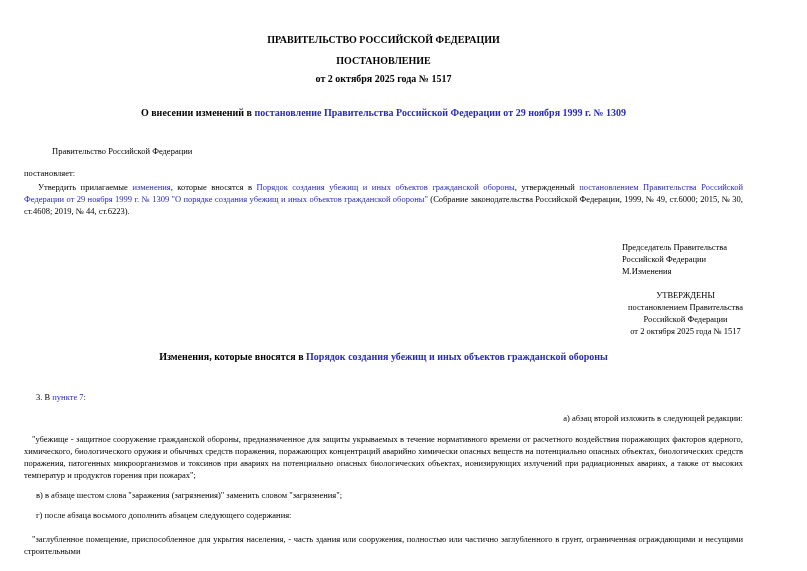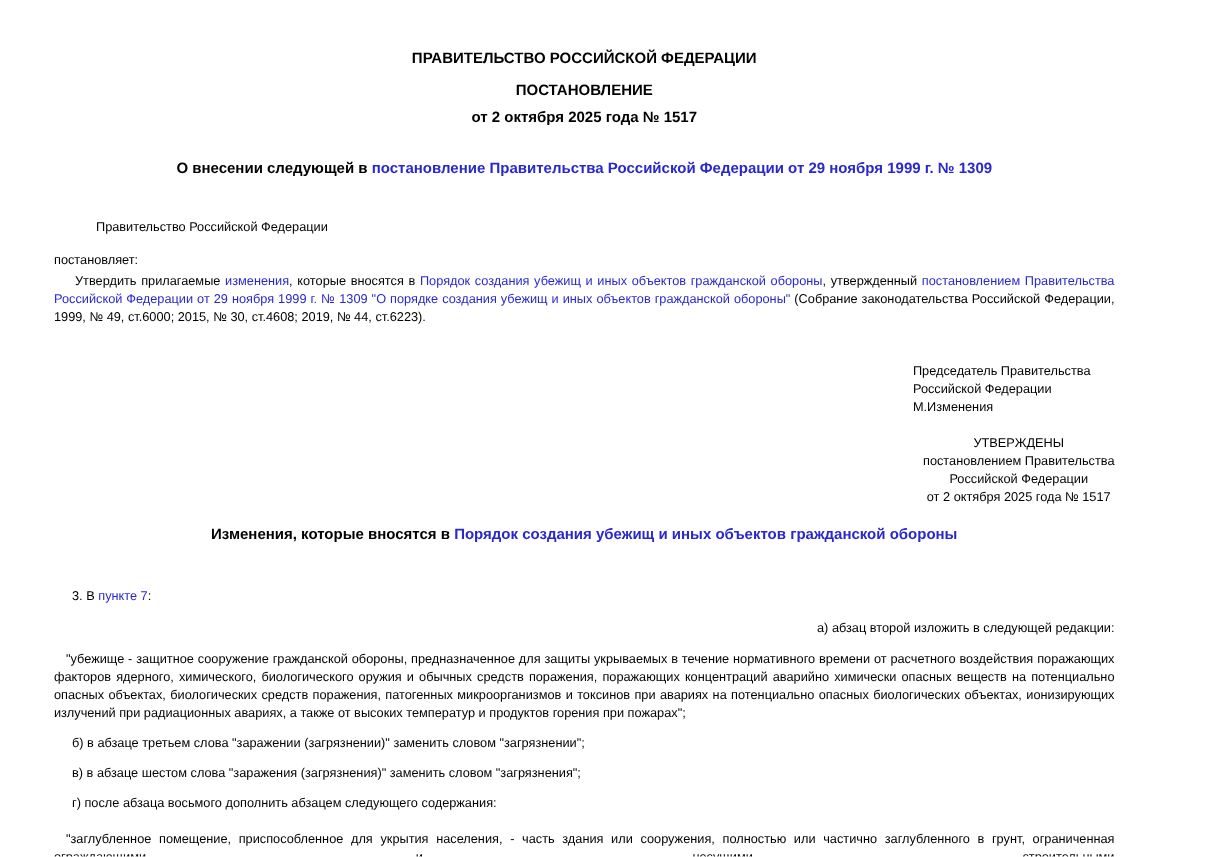--- a/index.html
+++ b/index.html
@@ -8,22 +8,23 @@
     background: #ffffff;
     color: #000000;
     font-family: "Liberation Sans", sans-serif;
     font-size: 8.5px;
     line-height: 12px;
     overflow: hidden;
   }
   .page {
     box-sizing: border-box;
     width: 767px; height: 571px;
-    padding: 34px 24px 0 36px;
+    padding: 34px 24px 0 24px;
     overflow: hidden;
+    font-family: Liberation Serif, serif;
   }
   p { margin: 0; }
   .c { text-align: center; }
   .b { font-weight: bold; }
   .h { font-size: 10px; line-height: 12px; }
   a.lnk { color: #2828cc; text-decoration: none; cursor: pointer; }
   .doctype  { margin-top: 9px; }
   .datenum  { margin-top: 6px; }
   .title    { margin-top: 22px; }
   .intro    { margin-top: 26px; text-indent: 28px; }
@@ -41,21 +42,21 @@
 </style>
 </head>
 <body>
 
 <div class="page">
 
   <p class="c b h">ПРАВИТЕЛЬСТВО РОССИЙСКОЙ ФЕДЕРАЦИИ</p>
   <p class="c b h doctype">ПОСТАНОВЛЕНИЕ</p>
   <p class="c b h datenum">от 2 октября 2025 года № 1517</p>
 
-  <p class="c b h title"><span>О внесении следующей в </span><a class="lnk">постановление Правительства Российской Федерации от 29 ноября 1999 г. № 1309</a></p>
+  <p class="c b h title"><span>О внесении изменений в </span><a class="lnk">постановление Правительства Российской Федерации от 29 ноября 1999 г. № 1309</a></p>
 
   <p class="intro">Правительство Российской Федерации</p>
   <p class="resolves">постановляет:</p>
 
   <p class="p1"><span>Утвердить прилагаемые </span><a class="lnk">изменения</a><span>, которые вносятся в </span><a class="lnk">Порядок создания убежищ и иных объектов гражданской обороны</a><span>, утвержденный </span><a class="lnk">постановлением Правительства Российской Федерации от 29 ноября 1999 г. № 1309 "О порядке создания убежищ и иных объектов гражданской обороны"</a><span> (Собрание законодательства Российской Федерации, 1999, № 49, ст.6000; 2015, № 30, ст.4608; 2019, № 44, ст.6223).</span></p>
 
   <div class="sig">
     <p>Председатель Правительства</p>
     <p>Российской Федерации</p>
     <p>М.Изменения</p>
@@ -69,19 +70,18 @@
   </div>
 
   <p class="c b h chead"><span>Изменения, которые вносятся в </span><a class="lnk">Порядок создания убежищ и иных объектов гражданской обороны</a></p>
 
   <p class="ind item1"><span>3. В </span><a class="lnk">пункте 7</a><span>:</span></p>
 
   <p class="ind itema">а) абзац второй изложить в следующей редакции:</p>
 
   <p class="quote1">"убежище - защитное сооружение гражданской обороны, предназначенное для защиты укрываемых в течение нормативного времени от расчетного воздействия поражающих факторов ядерного, химического, биологического оружия и обычных средств поражения, поражающих концентраций аварийно химически опасных веществ на потенциально опасных объектах, биологических средств поражения, патогенных микроорганизмов и токсинов при авариях на потенциально опасных биологических объектах, ионизирующих излучений при радиационных авариях, а также от высоких температур и продуктов горения при пожарах";</p>
 
-  <p class="ind itemb">б) в абзаце третьем слова "заражении (загрязнении)" заменить словом "загрязнении";</p>
   <p class="ind itemv">в) в абзаце шестом слова "заражения (загрязнения)" заменить словом "загрязнения";</p>
   <p class="ind itemg">г) после абзаца восьмого дополнить абзацем следующего содержания:</p>
 
   <p class="quote2">"заглубленное помещение, приспособленное для укрытия населения, - часть здания или сооружения, полностью или частично заглубленного в грунт, ограниченная ограждающими и несущими строительными</p>
 
 </div>
 
 </body></html>

